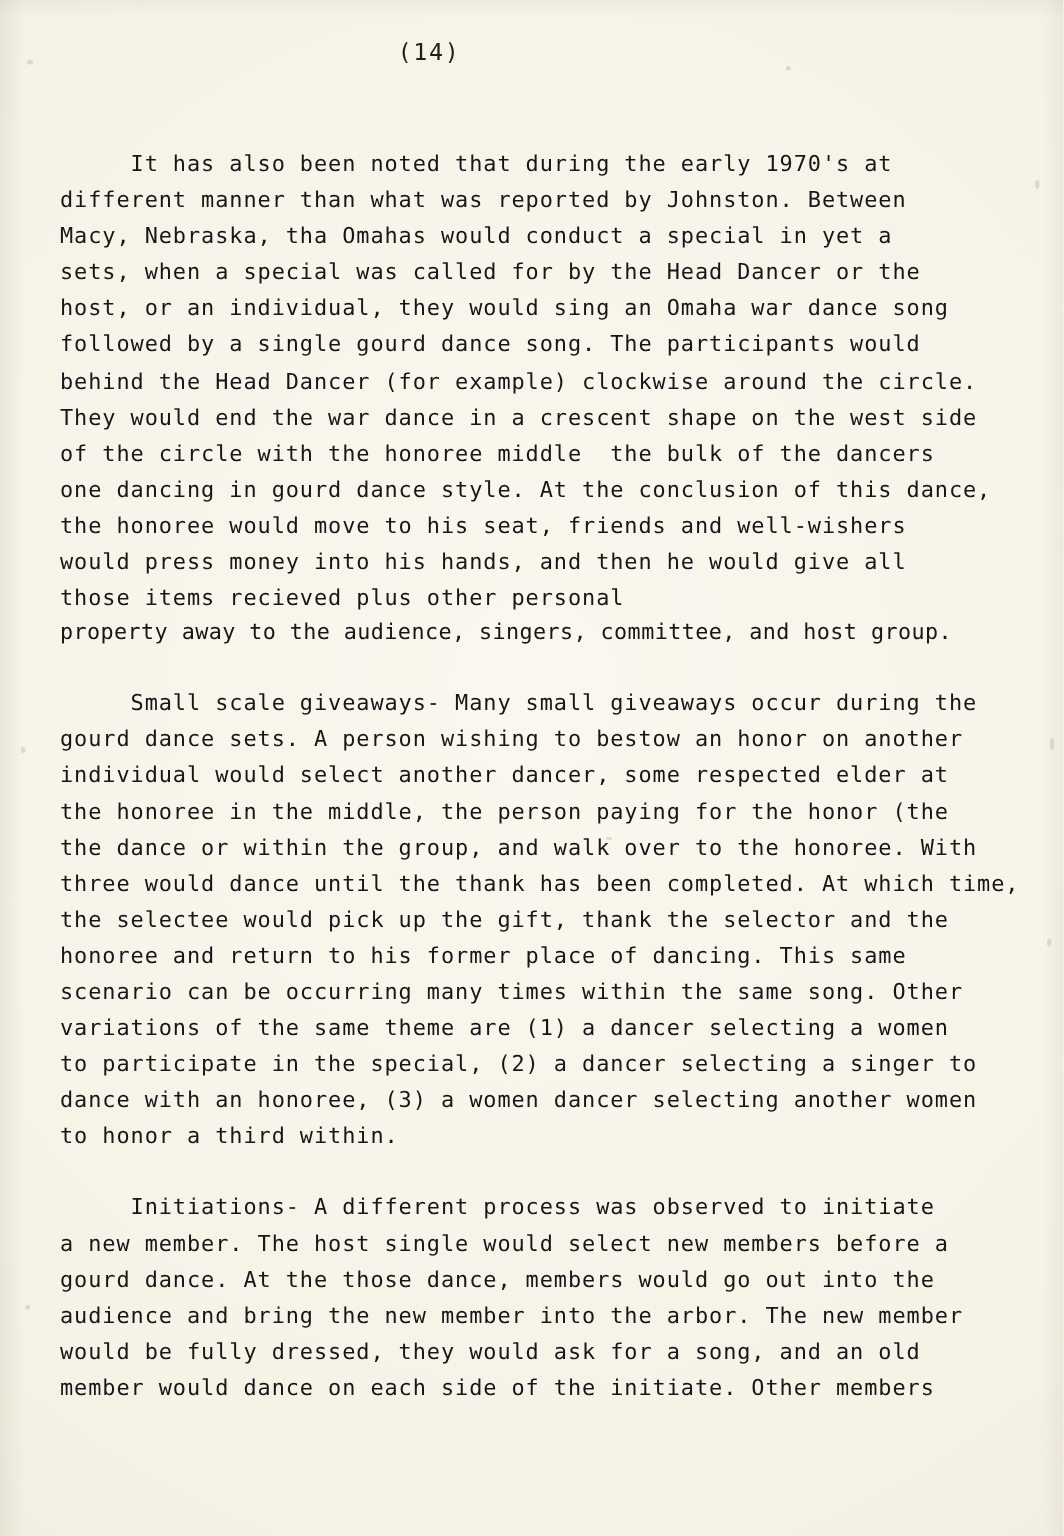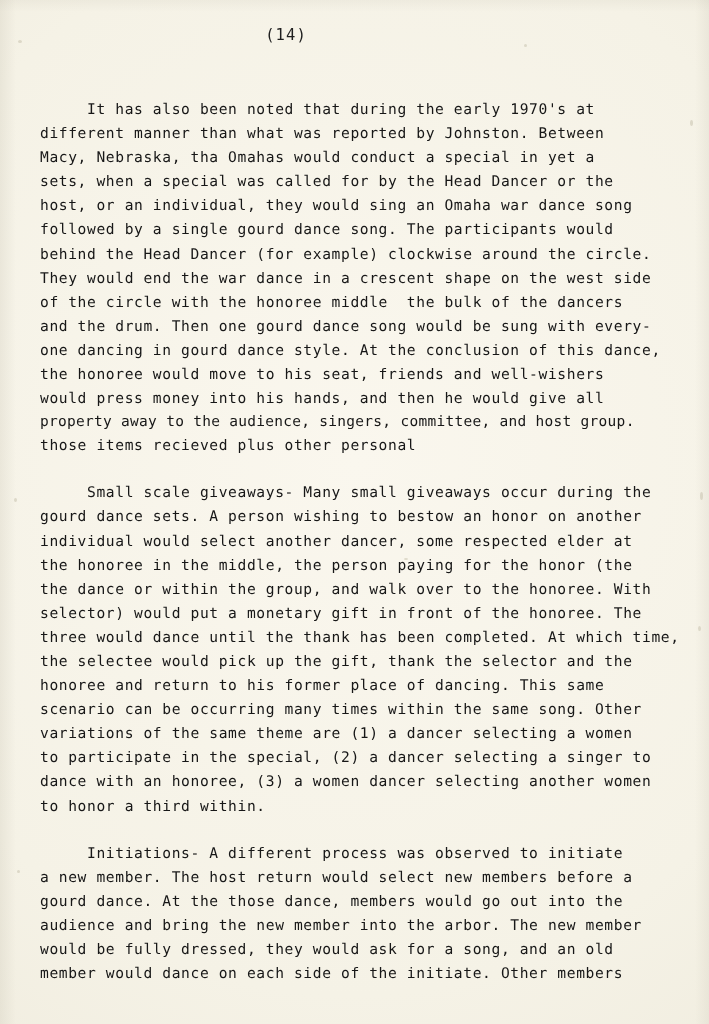--- a/index.html
+++ b/index.html
@@ -108,48 +108,46 @@
     <div class="para" id="p1">
         <span class="line">     It has also been noted that during the early 1970's at</span>
         <span class="line">different manner than what was reported by Johnston. Between</span>
         <span class="line">Macy, Nebraska, tha Omahas would conduct a special in yet a</span>
         <span class="line">sets, when a special was called for by the Head Dancer or the</span>
         <span class="line">host, or an individual, they would sing an Omaha war dance song</span>
         <span class="line">followed by a single gourd dance song. The participants would</span>
         <span class="line">behind the Head Dancer (for example) clockwise around the circle.</span>
         <span class="line">They would end the war dance in a crescent shape on the west side</span>
         <span class="line">of the circle with the honoree middle  the bulk of the dancers</span>
-        <span class="line">and the drum. Then one gourd dance song would be sung with every-</span>
         <span class="line">one dancing in gourd dance style. At the conclusion of this dance,</span>
         <span class="line">the honoree would move to his seat, friends and well-wishers</span>
         <span class="line">would press money into his hands, and then he would give all</span>
+        <span class="line">those items recieved plus other personal</span>
         <span class="line tight">property away to the audience, singers, committee, and host group.</span>
-        <span class="line">those items recieved plus other personal</span>
       </div>
     <span class="para-gap"></span>
     <div class="para" id="p2">
         <span class="line">     Small scale giveaways- Many small giveaways occur during the</span>
         <span class="line">gourd dance sets. A person wishing to bestow an honor on another</span>
         <span class="line">individual would select another dancer, some respected elder at</span>
         <span class="line">the honoree in the middle, the person paying for the honor (the</span>
         <span class="line">the dance or within the group, and walk over to the honoree. With</span>
-        <span class="line">selector) would put a monetary gift in front of the honoree. The</span>
         <span class="line">three would dance until the thank has been completed. At which time,</span>
         <span class="line">the selectee would pick up the gift, thank the selector and the</span>
         <span class="line">honoree and return to his former place of dancing. This same</span>
         <span class="line">scenario can be occurring many times within the same song. Other</span>
         <span class="line">variations of the same theme are (1) a dancer selecting a women</span>
         <span class="line">to participate in the special, (2) a dancer selecting a singer to</span>
         <span class="line">dance with an honoree, (3) a women dancer selecting another women</span>
         <span class="line">to honor a third within.</span>
       </div>
     <span class="para-gap"></span>
     <div class="para" id="p3">
         <span class="line">     Initiations- A different process was observed to initiate</span>
-        <span class="line">a new member. The host return would select new members before a</span>
+        <span class="line">a new member. The host single would select new members before a</span>
         <span class="line">gourd dance. At the those dance, members would go out into the</span>
         <span class="line">audience and bring the new member into the arbor. The new member</span>
         <span class="line">would be fully dressed, they would ask for a song, and an old</span>
         <span class="line">member would dance on each side of the initiate. Other members</span>
       </div>
   </div>
 
   <div class="speck" style="left:18px;  top:40px;  width:4px; height:3px;"></div>
   <div class="speck" style="left:524px; top:44px;  width:3px; height:3px;"></div>
   <div class="speck" style="left:690px; top:120px; width:3px; height:6px;"></div>

